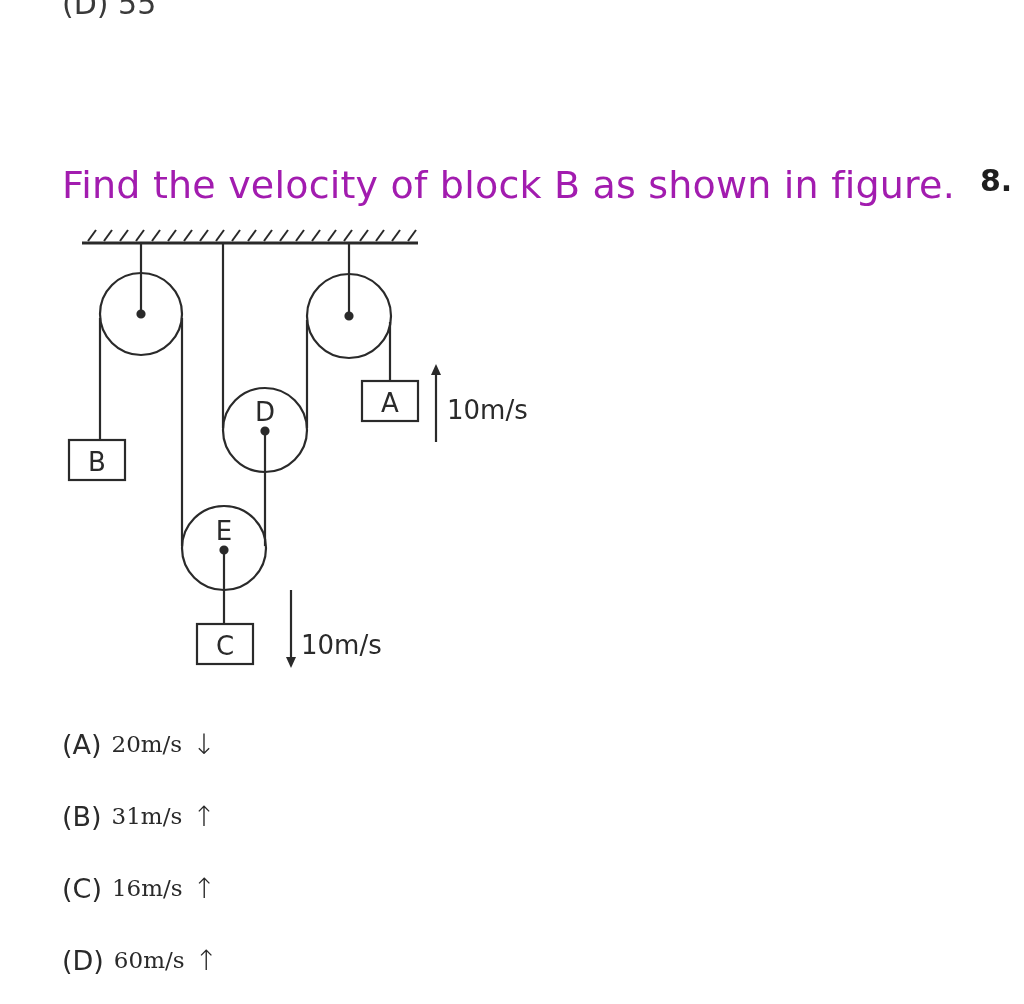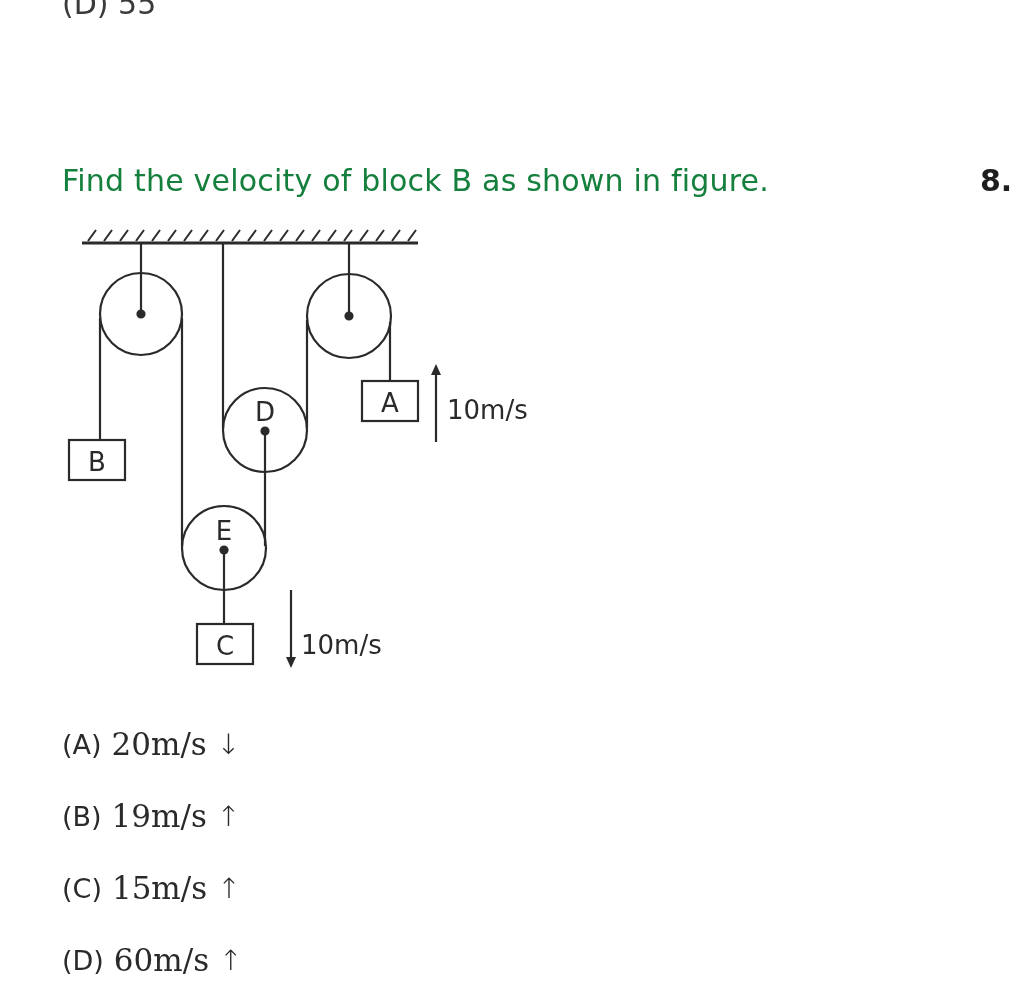--- a/index.html
+++ b/index.html
@@ -20,23 +20,23 @@
       left: 62px;
       top: -14px;
       font-size: 30px;
       color: #3a3a3a;
       font-family: "DejaVu Sans", sans-serif;
     }
     .question {
       position: absolute;
       left: 62px;
       top: 163px;
-      font-size: 30px;
+      font-size: 38px;
       letter-spacing: 0.2px;
-      color: #15803d;
+      color: #a21caf;
       font-family: "DejaVu Sans", sans-serif;
     }
     .qnum {
       position: absolute;
       left: 980px;
       top: 163px;
       font-size: 30px;
       font-weight: bold;
       color: #1e1e1e;
       font-family: "DejaVu Sans", sans-serif;
@@ -62,21 +62,21 @@
       font-size: 30px;
       color: #2a2a2a;
     }
     .opt-label {
       font-family: "DejaVu Sans", sans-serif;
       font-size: 27px;
       margin-right: 10px;
     }
     .opt-value {
       font-family: "DejaVu Serif", serif;
-      font-size: 31px;
+      font-size: 23px;
     }
     .opt-arrow {
       font-family: "DejaVu Sans", sans-serif;
       font-size: 28px;
       margin-left: 10px;
       font-weight: 300;
     }
   </style>
 </head>
 <body>
@@ -177,26 +177,26 @@
 </svg>
 
 <div class="options">
   <div class="option">
     <span class="opt-label">(A)</span>
     <span class="opt-value">20m/s</span>
     <span class="opt-arrow">↓</span>
   </div>
   <div class="option">
     <span class="opt-label">(B)</span>
-    <span class="opt-value">19m/s</span>
+    <span class="opt-value">31m/s</span>
     <span class="opt-arrow">↑</span>
   </div>
   <div class="option">
     <span class="opt-label">(C)</span>
-    <span class="opt-value">15m/s</span>
+    <span class="opt-value">16m/s</span>
     <span class="opt-arrow">↑</span>
   </div>
   <div class="option">
     <span class="opt-label">(D)</span>
     <span class="opt-value">60m/s</span>
     <span class="opt-arrow">↑</span>
   </div>
 </div>
 
 </body></html>

